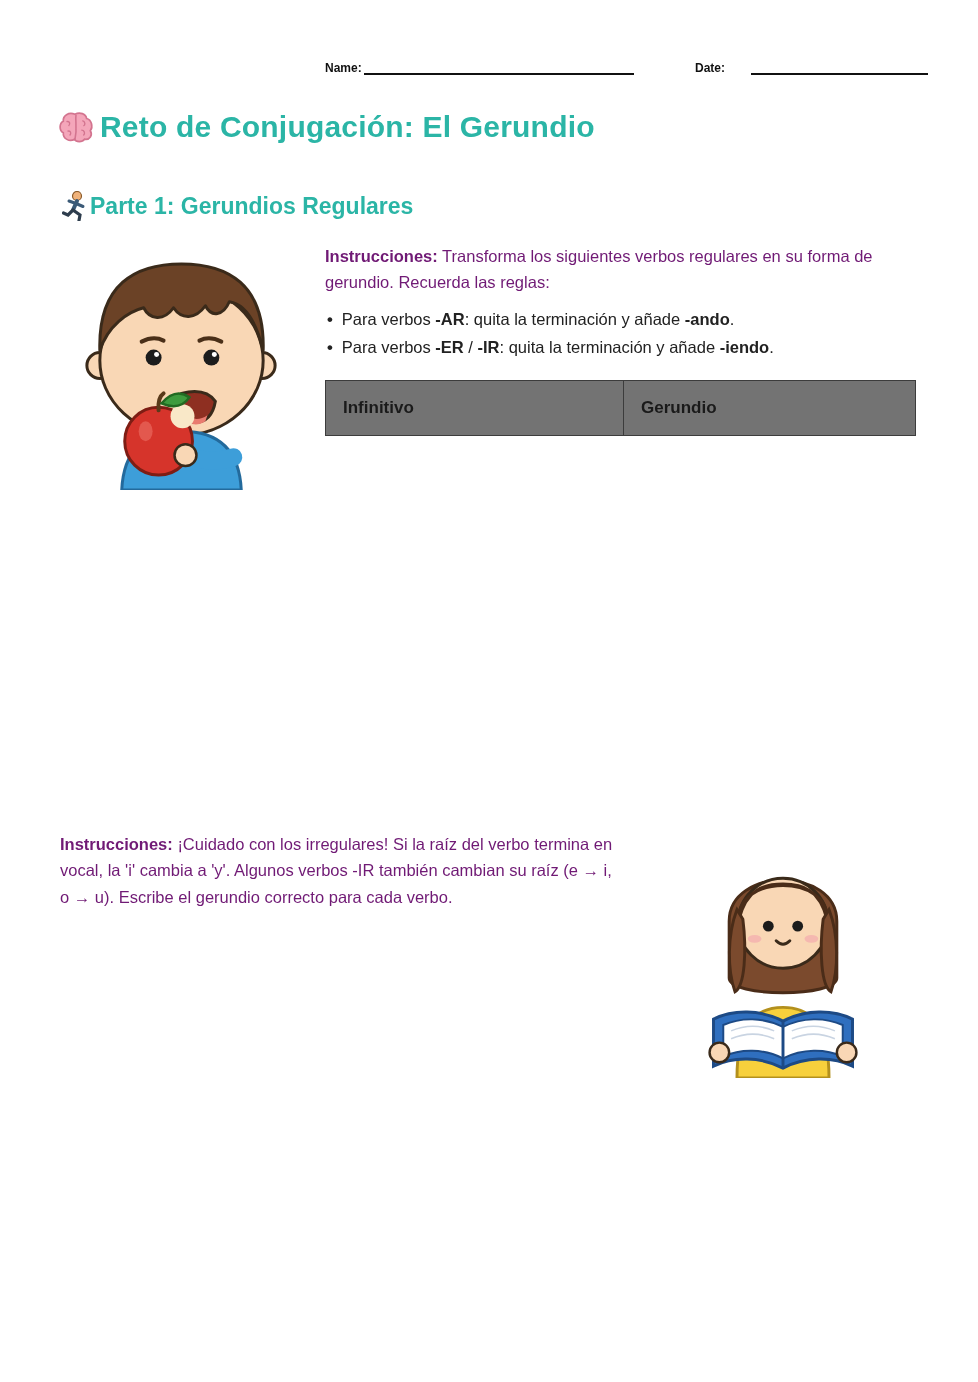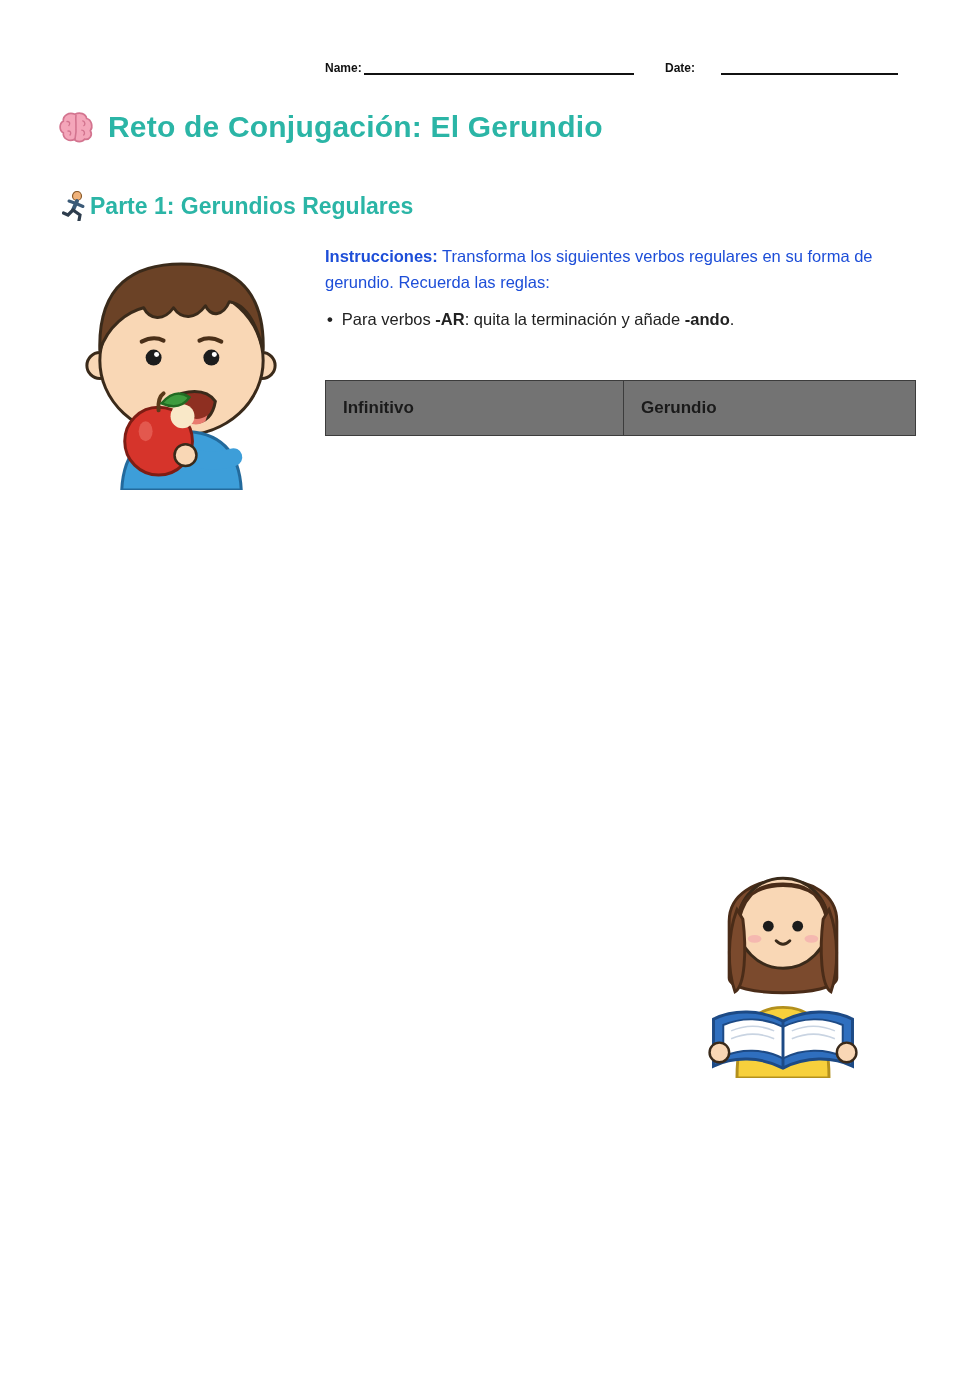--- a/index.html
+++ b/index.html
@@ -5,27 +5,27 @@
   * { margin:0; padding:0; box-sizing:border-box; }
   :root { --accent:#2BB5A6; --ink:#222222; }
   body { background:#ffffff; font-family:"Liberation Sans", sans-serif; color:var(--ink); }
   .page { position:relative; width:978px; height:1382px; background:#ffffff; overflow:hidden; margin:0 auto; }
 
   
   .field { position:absolute; display:flex; align-items:flex-end; font-weight:bold; font-size:12px; color:#111; }
   .field .fill-line { border-bottom:2px solid #111; height:15px; display:inline-block; margin-left:2px; }
 
   
-  .doc-title { position:absolute; left:58px; top:110px; display:flex; align-items:center; gap:14px;text-align:right; }
+  .doc-title { position:absolute; left:58px; top:110px; display:flex; align-items:center; gap:6px;text-align:right; }
   .doc-title h1 { font-size:30px; font-weight:bold; color:var(--accent); letter-spacing:0.2px; }
 
   .section-heading { position:absolute; display:flex; align-items:center; gap:4px; }
   .section-heading h2 { font-size:23px; font-weight:bold; color:var(--accent); }
 
-  .body-text { font-size:16.5px; line-height:1.6; color:#1d4ed8; }
+  .body-text { font-size:16.5px; line-height:1.6; color:#701a75; }
   .instr { position:absolute; }
 
   .rules { position:absolute; list-style:none; }
   .rules li { font-size:16.5px; line-height:27.5px; }
   .rules li::before { content:"•"; font-weight:bold; margin-right:9px; }
 
   .verb-table { position:absolute; left:325px; top:380px; width:591px; border-collapse:collapse; background:#737373; }
   .verb-table th, .verb-table td { border:1.6px solid #3c3c3c; text-align:left; vertical-align:middle; padding-left:17px; font-size:17px; color:#1a1a1a; }
   .verb-table th { height:55px; font-weight:bold; }
   .verb-table td { height:73px; }
@@ -37,21 +37,21 @@
 </style>
 </head>
 <body>
 
 <div class="page">
 
   <div class="field" style="left:325px; top:60px;">
     <span>Name:</span>
     <span class="fill-line" style="width:270px;"></span>
   </div>
-  <div class="field" style="left:665px; top:60px;gap:24px;">
+  <div class="field" style="left:695px; top:60px;gap:24px;">
     <span>Date:</span>
     <span class="fill-line" style="width:177px;"></span>
   </div>
 
   <div class="doc-title">
     <span class="icon">
       <svg width="36" height="32" viewBox="0 0 34 30">
         <path d="M 16,3 C 10,0.5 4.5,4.5 5,9.5 C 1,11.5 1,18.5 5,20.5 C 4.5,26 11,29.5 15.5,26.5 C 17,29.5 23,29.5 25,26.5 C 30,27.5 33,22.5 30.5,18.5 C 33.5,14.5 31.5,8 27,7 C 26.5,2.5 20.5,0.5 16,3 Z" fill="#F4A6BA" stroke="#D3748F" stroke-width="1.6"></path>
         <path d="M 17,3.5 C 16,10 18.5,15 16,27" fill="none" stroke="#D3748F" stroke-width="1.5"></path>
         <path d="M 8,10 C 11,9 12,12 10,14 M 23,9 C 26,10 26,13 24,14 M 9,19 C 12,18 13,21 11,23 M 22,18 C 25,18 26,21 24,23" fill="none" stroke="#D3748F" stroke-width="1.3"></path>
@@ -94,34 +94,36 @@
       <path d="M 98,158 Q 112,142 126,152 Q 116,166 98,158 Z" fill="#3E9B3E" stroke="#226a22" stroke-width="2.5"></path>
       <ellipse cx="82" cy="186" rx="7" ry="10" fill="#E8685E" opacity="0.7"></ellipse>
       <circle cx="122" cy="210" r="11" fill="#F9D7B5" stroke="#3a2a1a" stroke-width="2.5"></circle>
     </svg>
   </div>
 
   <p class="body-text instr" style="left:325px; top:243px; width:592px;"><b>Instrucciones:</b> <span>Transforma los siguientes verbos regulares en su forma de gerundio. Recuerda las reglas:</span></p>
 
   <ul class="rules" style="left:327px; top:306px; width:592px;">
     <li><span>Para verbos </span><b>-AR</b><span>: quita la terminación y añade </span><b>-ando</b><span>.</span></li>
+    <li><span>Para verbos </span><b>-ER</b><span> / </span><b>-IR</b><span>: quita la terminación y añade </span><b>-iendo</b><span>.</span></li>
   </ul>
 
   <table class="verb-table">
     <thead>
       <tr>
         <th class="col-inf">Infinitivo</th>
         <th>Gerundio</th>
       </tr>
     </thead>
     <tbody>
     </tbody>
   </table>
 
 
+  <p class="body-text instr" style="left:60px; top:831px; width:560px;"><b>Instrucciones:</b> <span>¡Cuidado con los irregulares! Si la raíz del verbo termina en vocal, la 'i' cambia a 'y'. Algunos verbos -IR también cambian su raíz (e → i, o → u). Escribe el gerundio correcto para cada verbo.</span></p>
 
   <div class="illus" style="left:690px; top:833px; width:186px; height:245px;">
     <svg viewBox="0 0 190 250">
       <path d="M 40,90 C 40,34 150,34 150,90 L 150,148 C 150,168 40,168 40,148 Z" fill="#7B4A2D" stroke="#4a2c18" stroke-width="3"></path>
       <circle cx="95" cy="92" r="46" fill="#F9D7B5" stroke="#3a2a1a" stroke-width="3"></circle>
       <path d="M 50,88 C 48,42 142,42 140,88 C 132,58 116,52 95,52 C 74,52 58,58 50,88 Z" fill="#7B4A2D" stroke="#4a2c18" stroke-width="3" stroke-linejoin="round"></path>
       <path d="M 48,78 C 38,104 38,140 46,162 C 56,156 58,120 54,88 Z" fill="#7B4A2D" stroke="#4a2c18" stroke-width="3"></path>
       <path d="M 142,78 C 152,104 152,140 144,162 C 134,156 132,120 136,88 Z" fill="#7B4A2D" stroke="#4a2c18" stroke-width="3"></path>
       <circle cx="80" cy="95" r="5.5" fill="#1c1c1c"></circle>
       <circle cx="110" cy="95" r="5.5" fill="#1c1c1c"></circle>

